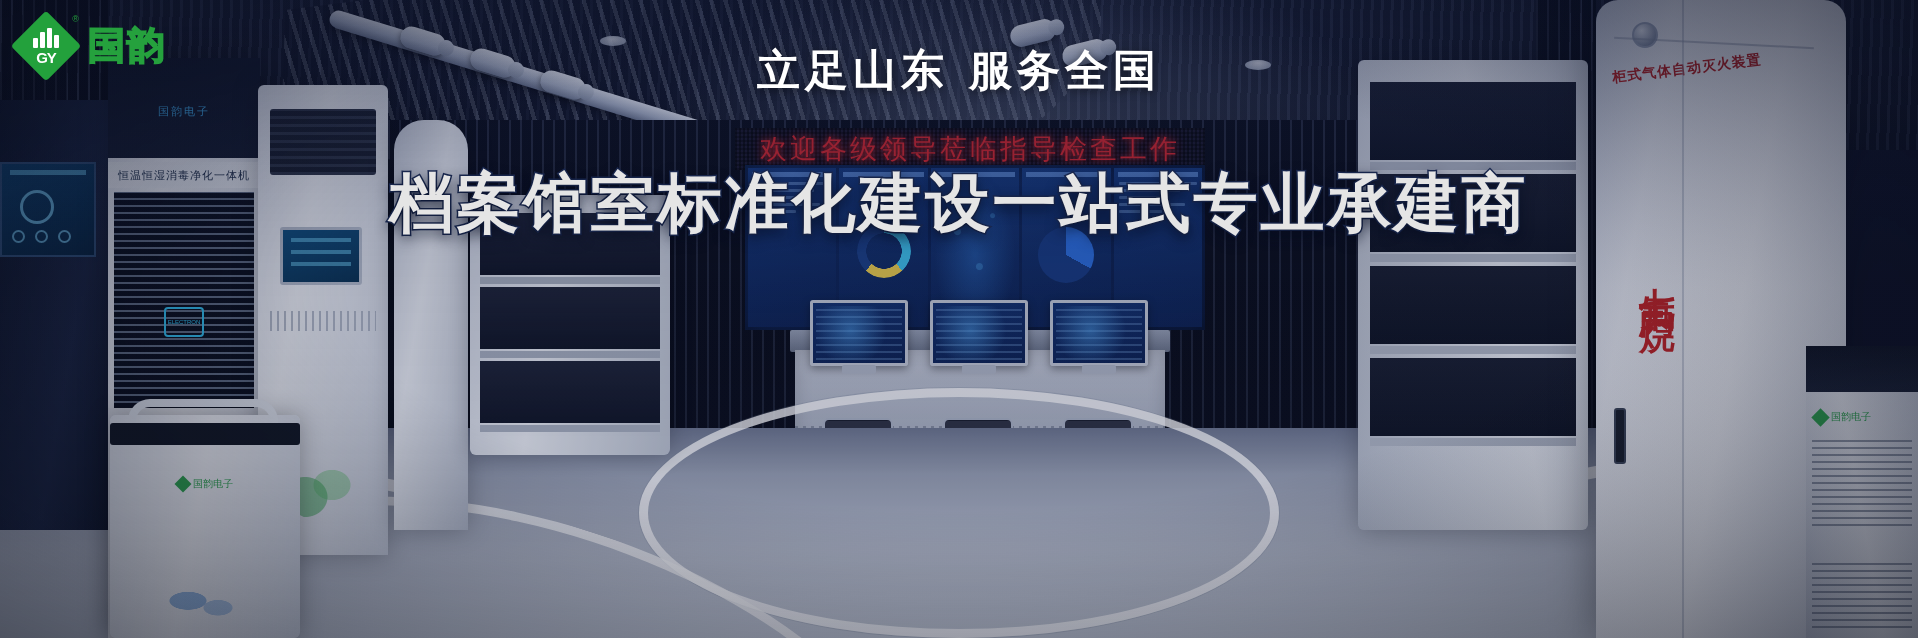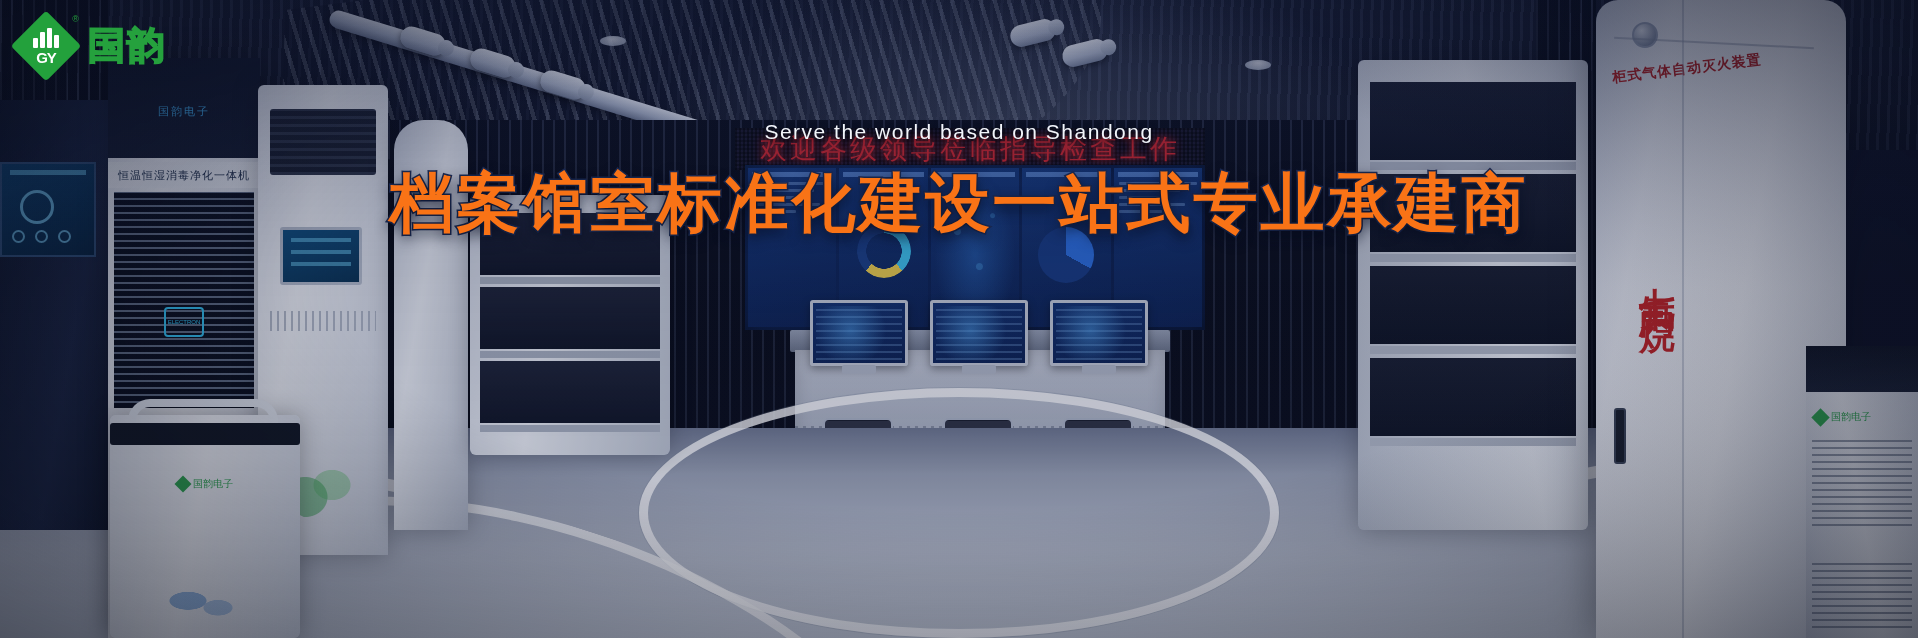--- a/index.html
+++ b/index.html
@@ -537,21 +537,21 @@
   .slogan-en{
     position:absolute; left:0; right:0; top:120px; text-align:center;
     color:#f2f5fb; font-size:21px; letter-spacing:1.5px;
     font-family:"Liberation Sans", sans-serif;
     text-shadow:0 2px 7px rgba(0,0,0,.75);
   }
 
   .headline{
     position:absolute; left:0; right:0; top:160px; text-align:center;
     font-size:64px; font-weight:bold; letter-spacing:3px;
-    color:#f97316;
+    color:#e5e5e5;
     font-family:"DejaVu Sans", sans-serif;
     -webkit-text-stroke:3px #1b2a52;
     paint-order:stroke fill;
     text-shadow:0 5px 14px rgba(4,10,30,.8);
   }
   .headline-en{
     position:absolute; left:0; right:0; top:238px; text-align:center;
     font-size:28px; font-weight:bold; letter-spacing:.5px;
     color:#ffffff;
     font-family:"Liberation Sans", sans-serif;
@@ -774,19 +774,19 @@
               <i></i>
               <i></i>
             </div>
           <div class="logo-gy">GY</div>
         </div>
         <div class="logo-tm">®</div>
       </div>
       <div class="logo-name">国韵</div>
     </div>
 
-    <div class="slogan-en">Serve the world based on Shandong</div>
+    <div class="slogan-cn">立足山东 服务全国</div>
 
     <div class="headline">档案馆室标准化建设一站式专业承建商</div>
 
 
   </div>
 </div>
 
 </body></html>

